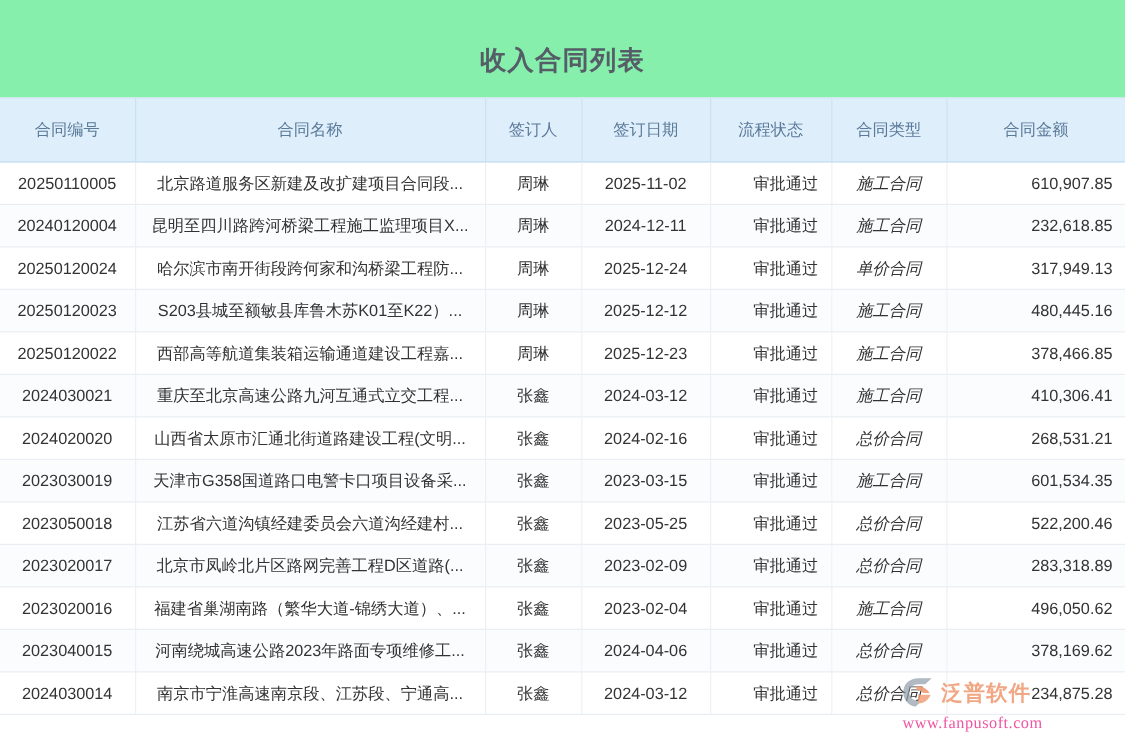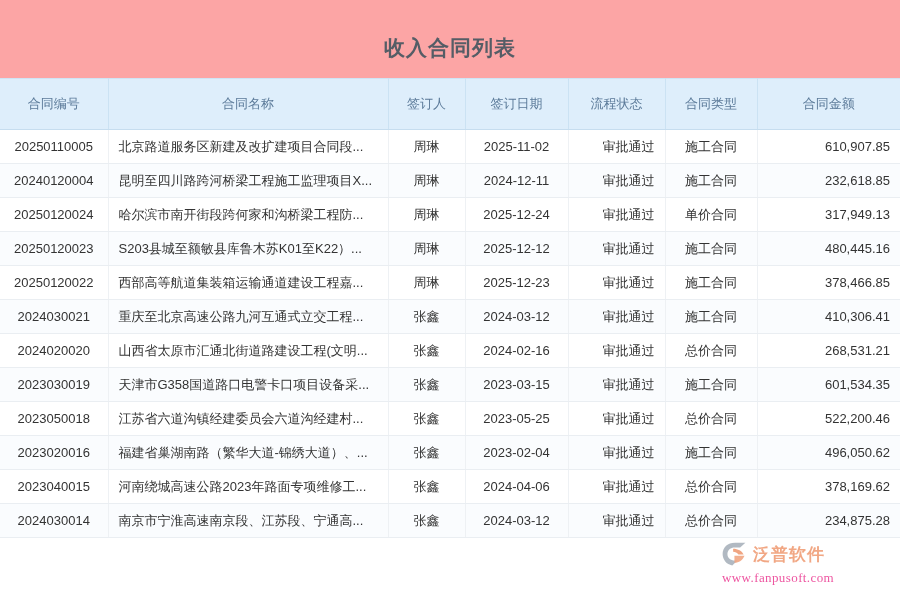--- a/index.html
+++ b/index.html
@@ -20,21 +20,21 @@
     height: 600px;
     background: #ffffff;
   }
 
   
   .title-bar {
     height: 78px;
     display: flex;
     align-items: center;
     justify-content: center;
-    background: #fca5a5;
+    background: #86efac;
   }
   .page-title {
     font-size: 21px;
     font-weight: bold;
     color: #555d66;
     letter-spacing: 1px;
     padding-top: 18px;
   }
 
   
@@ -78,25 +78,25 @@
   .c-code   { width: 108px; }
   .c-name   { width: 280px; }
   .c-signer { width: 77px; }
   .c-date   { width: 103px; }
   .c-status { width: 97px; }
   .c-type   { width: 92px; }
   .c-amount { width: 143px; }
 
   
   .cell-code   { text-align: center; color: #2f7fe0; margin-top: 31px; }
-  .cell-name   { text-align: left;   color: #2f7fe0; padding-left: 14px; }
+  .cell-name   { text-align: center;   color: #2f7fe0; padding-left: 14px; }
   .cell-signer { text-align: center; color: #2f7fe0; }
   .cell-date   { text-align: center; color: #2b2b2b; }
   .cell-status { text-align: right; color: #2c8a3d; }
-  .cell-type   { text-align: center; color: #2b2b2b; }
+  .cell-type   { text-align: center; color: #2b2b2b; font-style: italic; }
   .cell-amount { text-align: right;  color: #2b2b2b; padding-right: 18px; }
 
   
   .watermark {
     position: absolute;
     right: 12px;
     bottom: 4px;
     width: 168px;
     height: 56px;
     pointer-events: none;
@@ -234,20 +234,29 @@
         <tr>
           <td class="cell-code">2023050018</td>
           <td class="cell-name">江苏省六道沟镇经建委员会六道沟经建村...</td>
           <td class="cell-signer">张鑫</td>
           <td class="cell-date">2023-05-25</td>
           <td class="cell-status">审批通过</td>
           <td class="cell-type">总价合同</td>
           <td class="cell-amount">522,200.46</td>
         </tr>
         <tr>
+          <td class="cell-code">2023020017</td>
+          <td class="cell-name">北京市凤岭北片区路网完善工程D区道路(...</td>
+          <td class="cell-signer">张鑫</td>
+          <td class="cell-date">2023-02-09</td>
+          <td class="cell-status">审批通过</td>
+          <td class="cell-type">总价合同</td>
+          <td class="cell-amount">283,318.89</td>
+        </tr>
+        <tr>
           <td class="cell-code">2023020016</td>
           <td class="cell-name">福建省巢湖南路（繁华大道-锦绣大道）、...</td>
           <td class="cell-signer">张鑫</td>
           <td class="cell-date">2023-02-04</td>
           <td class="cell-status">审批通过</td>
           <td class="cell-type">施工合同</td>
           <td class="cell-amount">496,050.62</td>
         </tr>
         <tr>
           <td class="cell-code">2023040015</td>

